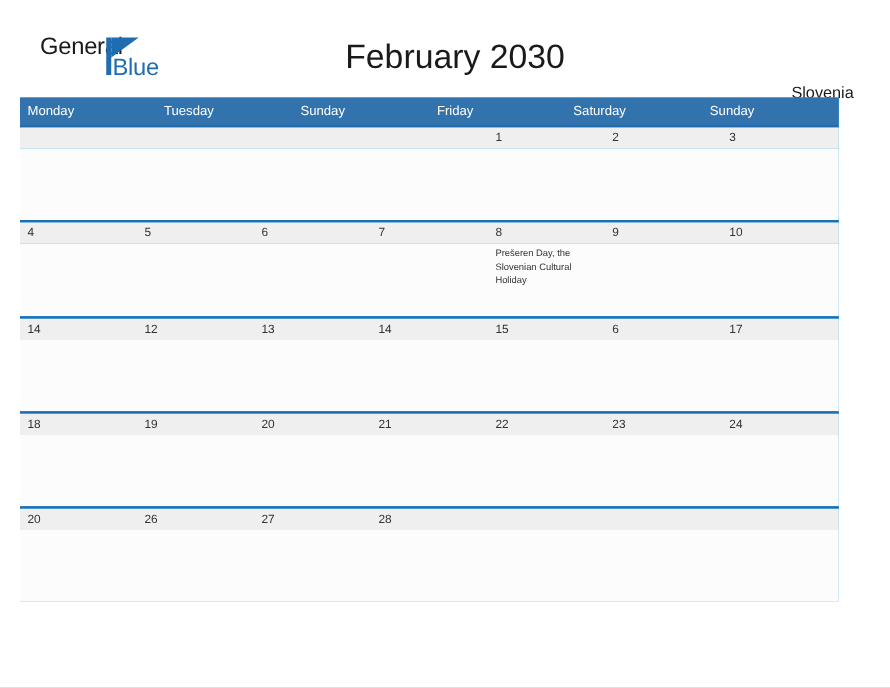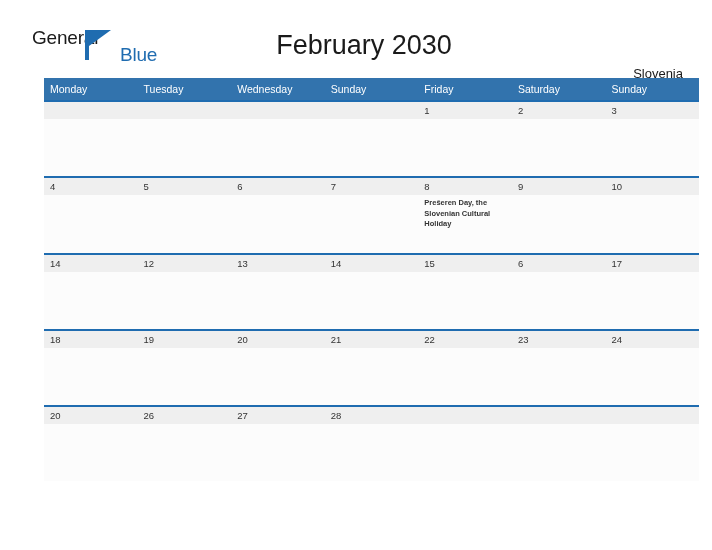--- a/index.html
+++ b/index.html
@@ -64,21 +64,20 @@
     height: 30px;
     background: #1f6cb0;
   }
   .logo-blue {
     position: absolute;
     left: 58px;
     top: 17px;
     font-size: 19px;
     color: #1f6cb0;
     letter-spacing: -0.2px;
-    margin-left: 30px;
   }
   .title {
     position: absolute;
     left: 16px;
     right: 0;
     top: 30px;
     text-align: center;
     font-size: 27px;
     color: #1a1a1a;
     font-family: "Liberation Sans", sans-serif;
@@ -88,21 +87,21 @@
     right: 29px;
     top: 45px;
     font-size: 13px;
     color: #1a1a1a;
     margin-top: 21px;
   }
 
   
   .calendar {
     position: absolute;
-    left: 44px;
+    left: 16px;
     top: 78px;
     width: 655px;
     background: #0ea5e9;
   }
   .weekdays {
     display: flex;
     background: #3273ad;
   }
   .weekday {
     flex: 1 1 0;
@@ -142,21 +141,20 @@
     box-sizing: border-box;
     padding: 3px 8px 4px 6px;
     font-size: 7.5px;
     line-height: 10.5px;
     color: #333333;
     min-height: 57px;
   }
   .week.tall .daycell { min-height: 58px; }
   .event {
     display: block;
-    font-weight: bold;
   }
 </style>
 </head>
 <body>
 
 <div class="page">
 
   <div class="header">
 
     <div class="logo">
@@ -172,21 +170,20 @@
 
     <div class="country">Slovenia</div>
 
   </div>
 
   <div class="calendar">
 
     <div class="weekdays">
       <div class="weekday">Monday</div>
       <div class="weekday">Tuesday</div>
-      <div class="weekday">Wednesday</div>
       <div class="weekday">Sunday</div>
       <div class="weekday">Friday</div>
       <div class="weekday">Saturday</div>
       <div class="weekday">Sunday</div>
     </div>
 
     <div class="week">
       <div class="week-dates">
         <div class="daynum"></div>
         <div class="daynum"></div>

